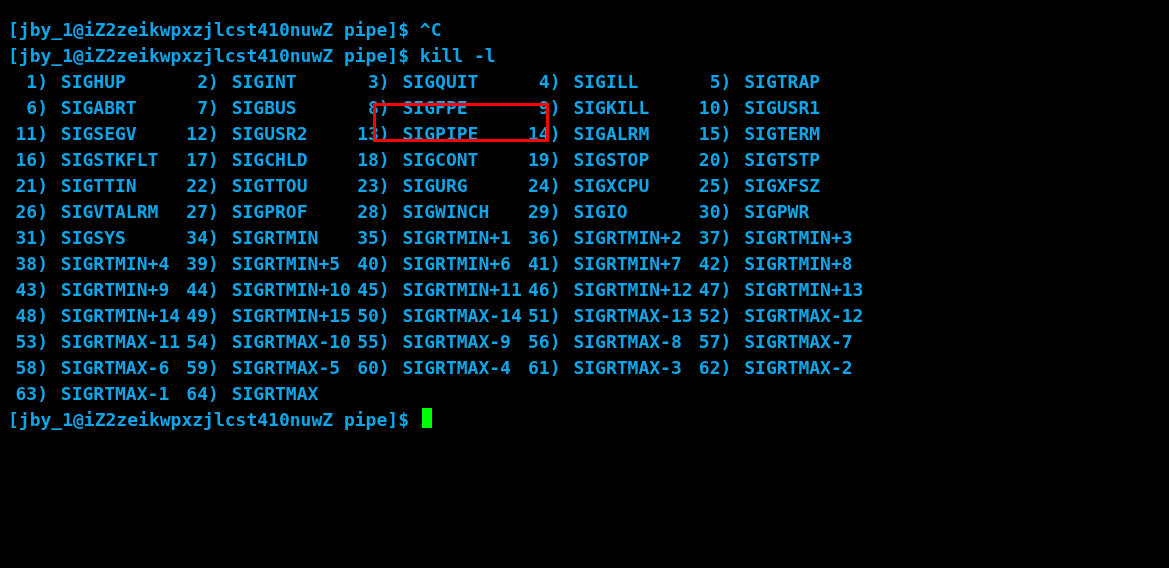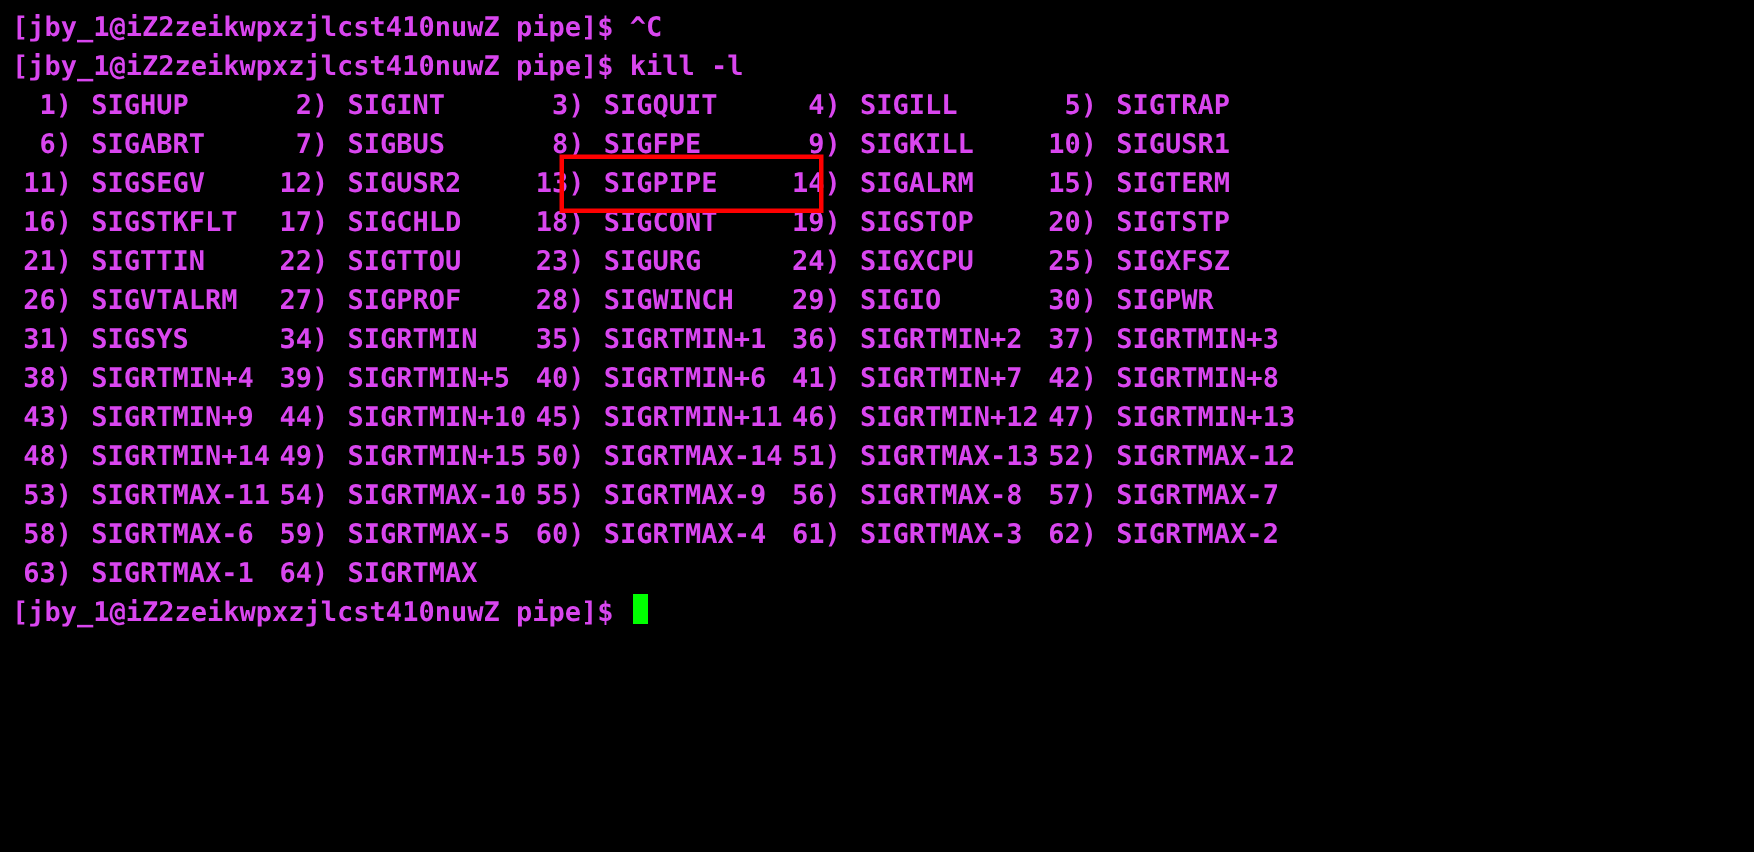--- a/index.html
+++ b/index.html
@@ -7,23 +7,23 @@
     padding: 0;
     background: #000;
     width: 1169px;
     height: 568px;
     overflow: hidden;
   }
   .terminal {
     font-family: "DejaVu Sans Mono", "Liberation Mono", "Consolas", monospace;
     font-size: 18px;
     line-height: 26px;
-    color: #d946ef;
+    color: #0ea5e9;
     white-space: pre;
-    padding: 6px 8px;
+    padding: 17px 8px;
     font-weight: bold;
     position: relative;
   }
   .row { display: block; }
   .cell {
     display: inline-block;
   }
   .numcell { width: 40px; text-align: right; }
   .namecell { width: 118px; text-align: left; padding-left: 2px;}
   .prompt-line { display: block; }

